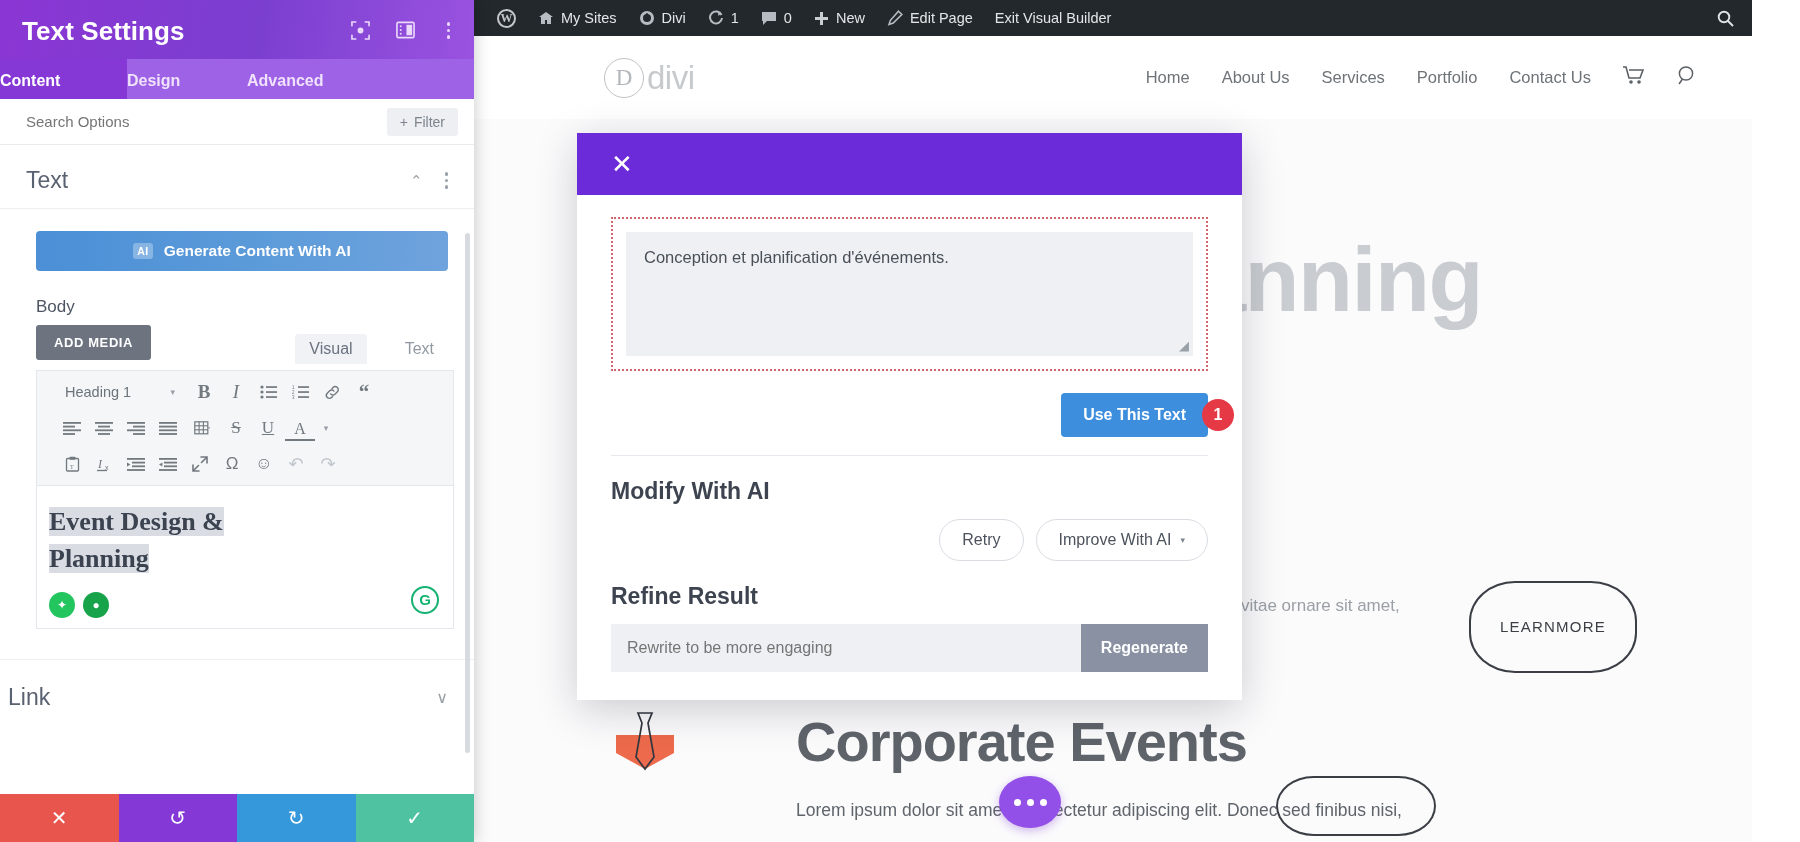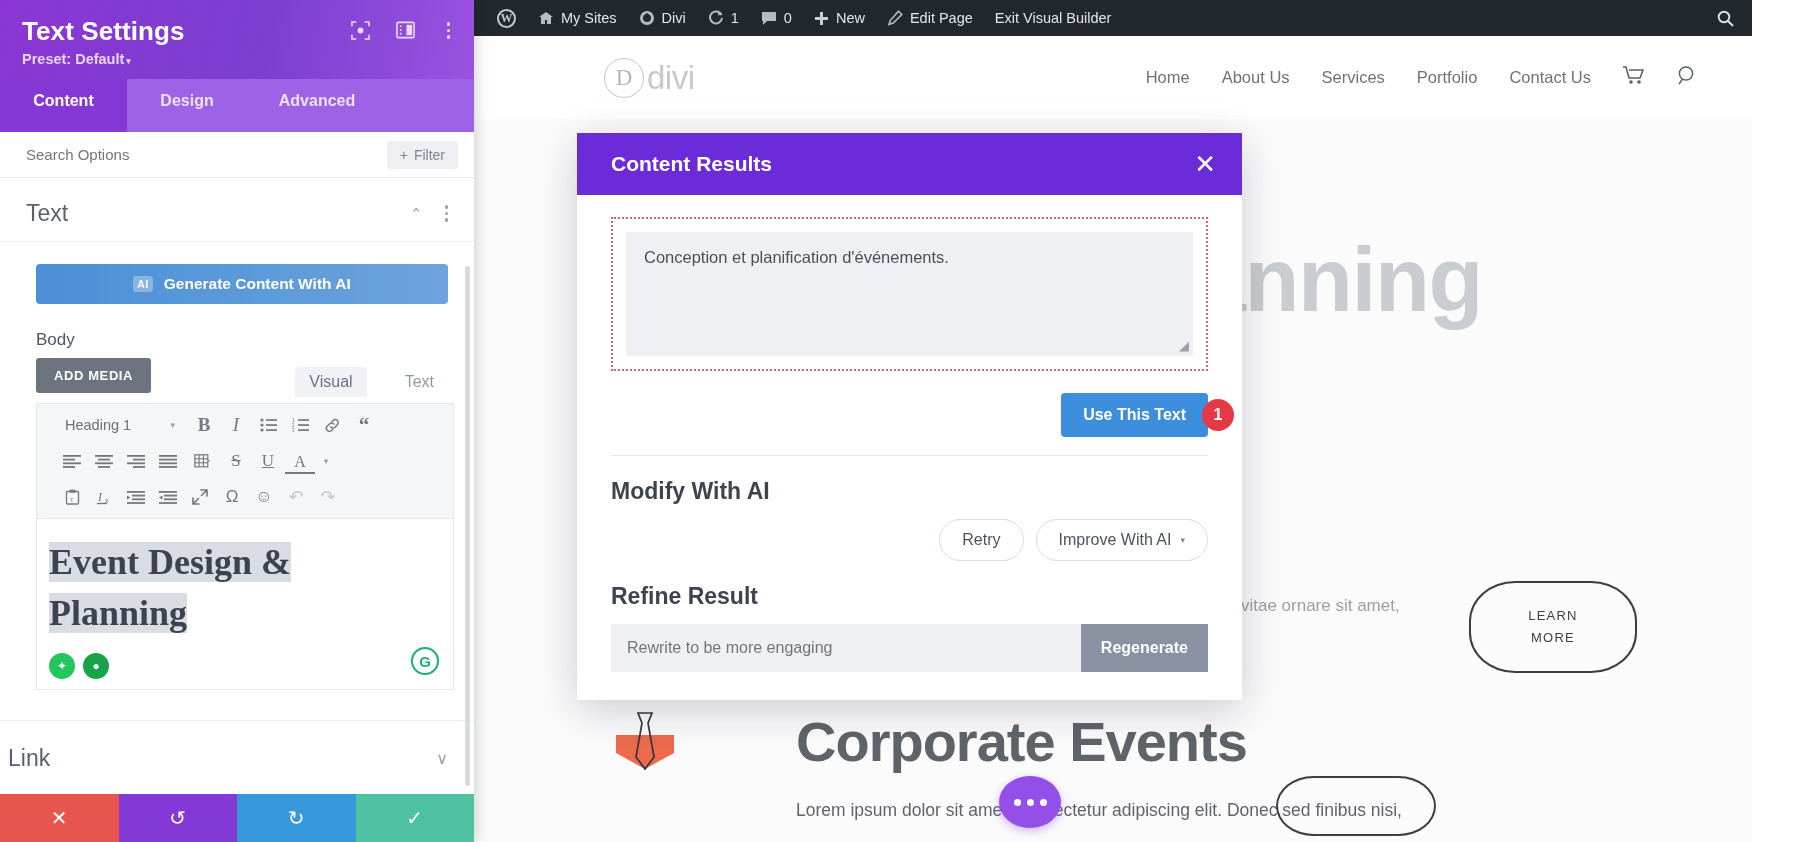--- a/index.html
+++ b/index.html
@@ -38,23 +38,23 @@
   }
   .sp-head-icons .hi { color: #ead9fb; cursor: pointer; line-height: 0; }
   .dots-v {
     display: flex; flex-direction: column; gap: 3px; align-items: center;
     padding: 2px 6px;
   }
   .dots-v i { width: 3.5px; height: 3.5px; background: #ead9fb; border-radius: 50%; display:block; }
 
   .sp-tabs { display: flex; background: #9e62e6; }
   .sp-tab {
-    padding: 13px 0 22px 0; flex: 0 0 auto;
+    padding: 13px 0 9px 0; flex: 0 0 auto;
     color: #f0e2fc; font-size: 16px; font-weight: 600;
-    text-align: center; cursor: pointer;
+    text-align: left; cursor: pointer;
   }
   .sp-tab.tab-content { width: 127px; background: #8638d6; color: #fff; }
   .sp-tab.tab-design { width: 120px; }
   .sp-tab.tab-advanced { width: 140px; }
 
   .sp-search {
     display: flex; align-items: center; justify-content: space-between;
     height: 46px; border-bottom: 1px solid #e8eaed;
     padding: 0 16px 0 26px; background: #fff;
   }
@@ -122,21 +122,21 @@
     padding: 0 6px 0 8px; cursor: pointer; margin-right: 6px;
   }
   .tb-sel .cv { font-size: 9px; color: #9aa0a8; }
 
   .ed-area {
     border: 1px solid #e4e7eb; background: #fff;
     padding: 18px 16px 10px 12px; min-height: 140px; position: relative;
   }
   .ed-h1 {
     font-family: "Liberation Serif", serif;
-    font-size: 36px; font-weight: 700; color: #3b4250; line-height: 1.42;
+    font-size: 26px; font-weight: 700; color: #3b4250; line-height: 1.42;
   }
   .ed-h1 .hl { background: #d9dde3; }
   .ed-badges { display: flex; gap: 8px; margin-top: 14px; }
   .bdg { width: 26px; height: 26px; border-radius: 50%; display:flex; align-items:center; justify-content:center; font-size: 12px; color: #fff; }
   .bdg.b1 { background: #22c55e; }
   .bdg.b2 { background: #16a34a; }
   .gram {
     position: absolute; right: 14px; bottom: 14px;
     width: 28px; height: 28px; border-radius: 50%;
     border: 2px solid #15b371; color: #15b371;
@@ -205,22 +205,22 @@
     font-size: 90px; font-weight: 800; color: #c9ccd0; letter-spacing: -1.5px;
     font-family: "Liberation Sans", sans-serif;
   }
   .hero-para {
     position: absolute; left: 560px; top: 470px; width: 370px;
     font-size: 17px; line-height: 2.05; color: #9ba0a6;
   }
   .learn-btn {
     position: absolute; left: 995px; top: 462px;
     width: 168px; height: 92px; border: 2px solid #3b3f45; border-radius: 46px/40px;
-    display: flex; flex-direction: column; align-items: center; justify-content: center;
-    font-size: 13px; letter-spacing: 1.2px; color: #3b3f45; line-height: 1.7;
+    display: flex; flex-direction: row; align-items: center; justify-content: center;
+    font-size: 15px; letter-spacing: 1.2px; color: #3b3f45; line-height: 1.7;
     cursor: pointer; background: transparent;
   }
   .corp-row { position: absolute; left: 140px; top: 590px; display: flex; align-items: flex-start; gap: 120px; }
   .tie-icon { width: 62px; height: 84px; position: relative; }
   .corp-title { font-size: 56px; font-weight: 800; color: #5f646b; letter-spacing: -1px; }
   .corp-para { font-size: 17.5px; color: #5f646b; margin-top: 22px; line-height: 1.7; width: 680px; }
   .purple-dots {
     position: absolute; left: 525px; top: 657px;
     width: 62px; height: 52px; border-radius: 50%;
     background: #9250e8; display: flex; align-items: center; justify-content: center; gap: 6px;
@@ -295,23 +295,20 @@
 </style>
 </head>
 <body>
 
 <div class="screen">
 
   <div class="settings-panel">
 
     <div class="sp-header">
       <div class="sp-title">Text Settings</div>
-      <div class="sp-preset">
-        <span>Preset: Default</span><span class="caret">▾</span>
-      </div>
       <div class="sp-head-icons">
         <span class="hi">
           <svg width="19" height="19" viewBox="0 0 20 20">
               <path d="M1 5V1h4M15 1h4v4M19 15v4h-4M5 19H1v-4" stroke="#ead9fb" stroke-width="1.7" fill="none" stroke-linecap="round"></path>
               <circle cx="10" cy="10" r="3.1" fill="#ead9fb"></circle>
             </svg>
         </span>
         <span class="hi">
           <svg width="19" height="18" viewBox="0 0 20 18">
               <rect x="1" y="1" width="18" height="16" rx="1.5" stroke="#ead9fb" stroke-width="1.7" fill="none"></rect>
@@ -637,21 +634,20 @@
       <div class="purple-dots">
           <i></i>
           <i></i>
           <i></i>
         </div>
     </div>
   </div>
 
   <div class="modal">
     <div class="modal-head">
-      <div class="modal-title">Content Results</div>
       <div class="modal-x">✕</div>
     </div>
     <div class="modal-body">
       <div class="result-box">
         <div class="result-ta">
           <span>Conception et planification d'événements.</span>
           <span class="resize-grip">◢</span>
         </div>
       </div>
 

